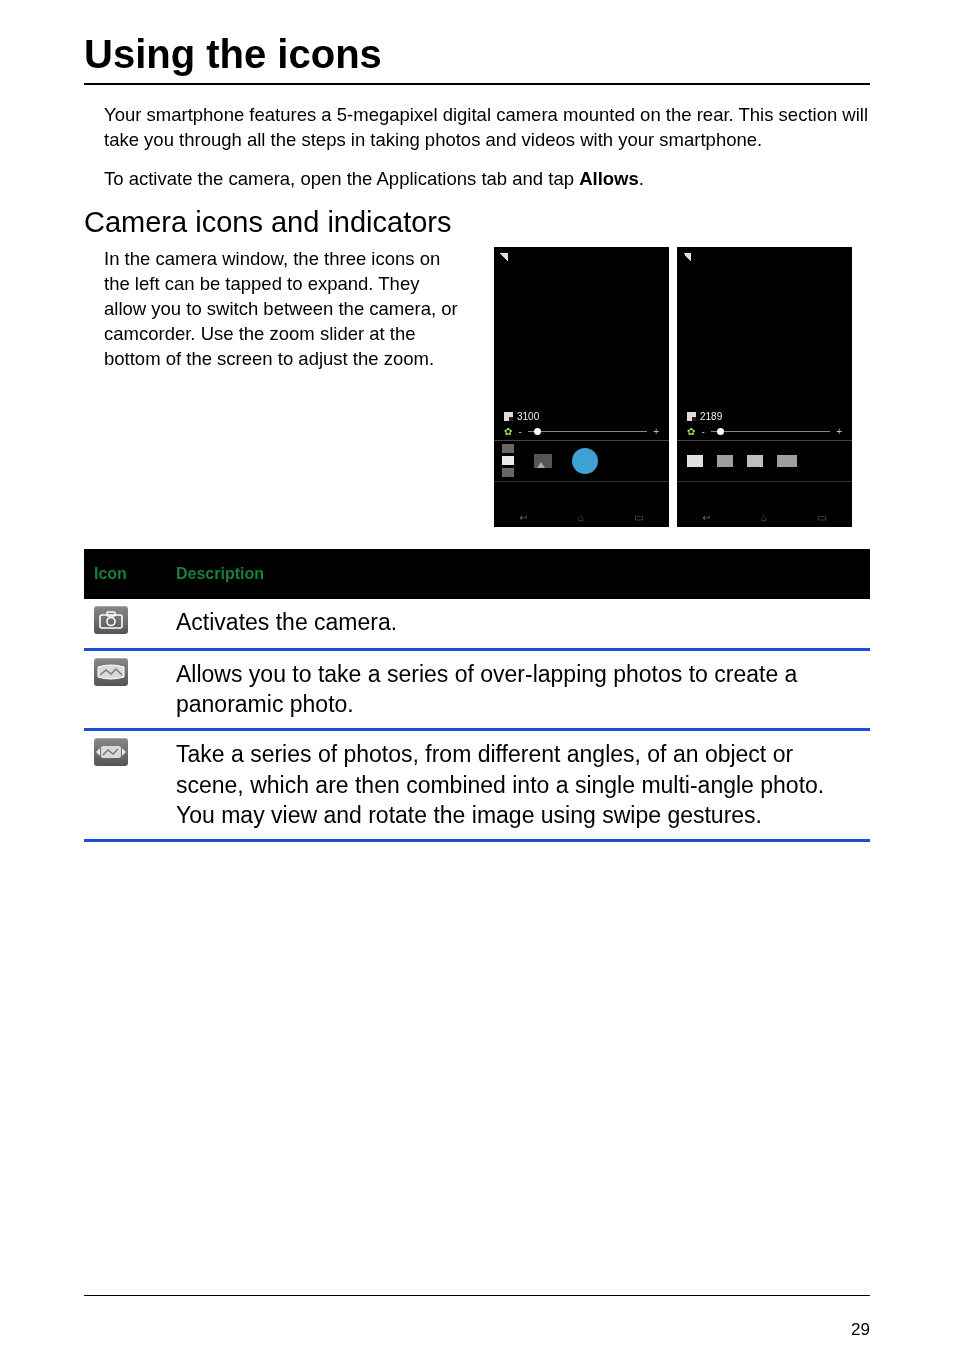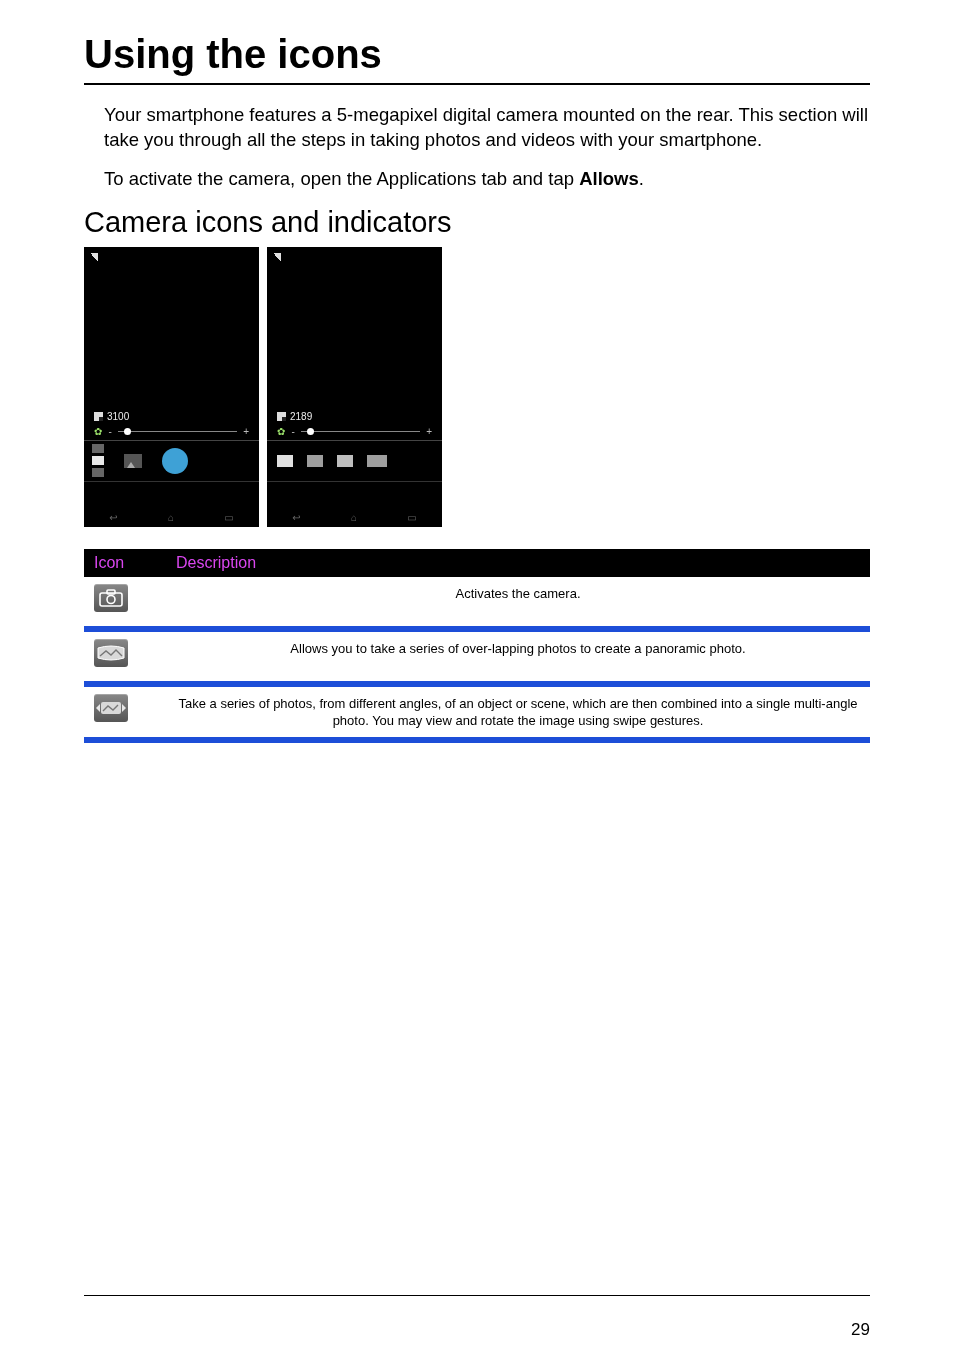--- a/index.html
+++ b/index.html
@@ -107,30 +107,29 @@
 
   .shot .nav {
     position:absolute; left:0; right:0; bottom:4px;
     display:flex; justify-content:space-around;
   }
   .shot .nav span { color:#666; font-size:10px; }
 
   
   .icon-table { width: 100%; border-collapse: collapse; }
   .icon-table thead th {
-    background: #000; color: #d946ef; text-align: left;
-    font-size: 16px; font-weight: 400; padding: 5px 10px;
+    background: #000; color: #15803d; text-align: left;
+    font-size: 16px; font-weight: 700; padding: 16px 10px;
   }
   .icon-table td {
-    border-bottom: 6px solid #1d4ed8;
+    border-bottom: 3px solid #1d4ed8;
     padding: 8px 10px;
-    font-size: 13px;
+    font-size: 23px;
     line-height: 1.33;
     vertical-align: top;
-    text-align: center;
   }
   .icon-table td.iconcell { width: 82px; padding-top:7px; padding-bottom:14px;}
   .tile {
     width: 34px; height: 28px; border-radius: 3px;
     background: linear-gradient(#888, #555);
     display:flex; align-items:center; justify-content:center;
     box-shadow: inset 0 1px 0 rgba(255,255,255,.25);
   }
   .tile svg { display:block; }
 
@@ -152,20 +151,21 @@
 
 <p class="intro">Your smartphone features a 5-megapixel digital camera mounted on the rear. This section will take you through all the steps in taking photos and videos with your smartphone.</p>
 
 <p class="activate-line">
   <span>To activate the camera, open the Applications tab and tap </span><b>Allows</b><span>.</span>
 </p>
 
 <h2 class="section-title">Camera icons and indicators</h2>
 
 <div class="two-col">
+  <div class="left-text">In the camera window, the three icons on the left can be tapped to expand. They allow you to switch between the camera, or camcorder. Use the zoom slider at the bottom of the screen to adjust the zoom.</div>
 
   <div class="shots">
 
     <div class="shot">
       <div class="signal"></div>
       <div class="count-row">
         <span class="disk"></span>
         <span>3100</span>
       </div>
       <div class="zoom-row">

